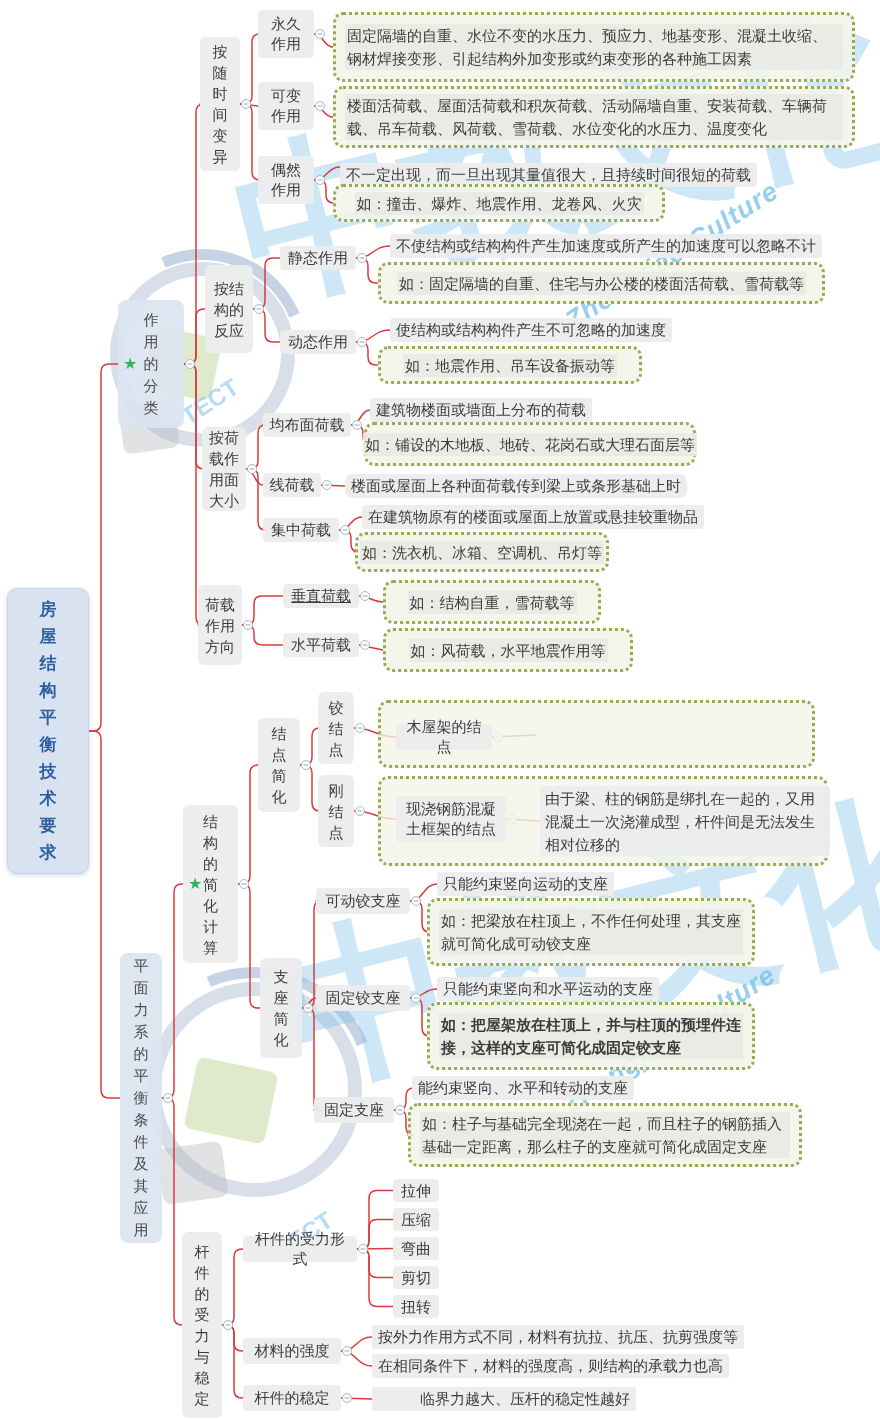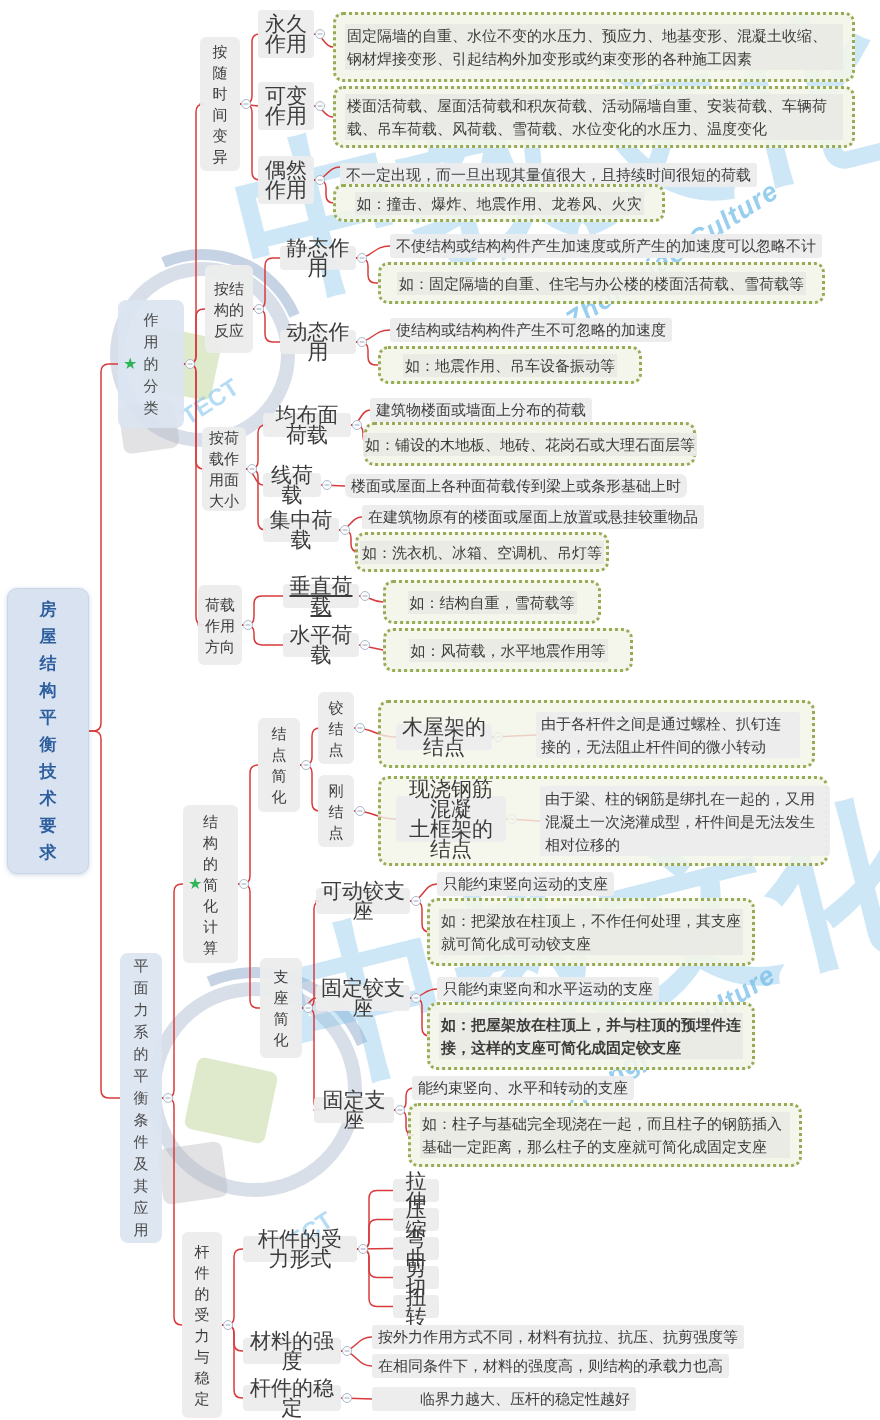--- a/index.html
+++ b/index.html
@@ -22,21 +22,21 @@
   #edges{position:absolute;left:0;top:0;z-index:1;}
   #nodes-layer{position:absolute;inset:0;z-index:2;}
   
   .node{position:absolute;box-sizing:border-box;display:flex;align-items:center;justify-content:center;
         color:#3c3c3c;text-align:center;}
   .txt{white-space:pre-line;}
   .n-root{background:#d8e2f0;border:1px solid #c9d6e9;border-radius:10px;color:#2d5e9e;font-weight:bold;
           font-size:17px;line-height:27px;box-shadow:0 1px 5px rgba(80,110,160,.28);}
   .n-main{background:rgba(219,228,241,.92);border-radius:8px;font-size:15px;line-height:22px;color:#4c4c4c;}
   .n-sub{background:rgba(236,236,236,.95);border-radius:6px;font-size:15px;line-height:21px;}
-  .n-label{background:rgba(236,236,236,.96);border-radius:4px;font-size:21px;line-height:20px;padding:1px 5px;}
+  .n-label{background:rgba(236,236,236,.96);border-radius:4px;font-size:15px;line-height:20px;padding:1px 5px;}
   .n-desc{background:rgba(236,236,236,.96);border-radius:3px;font-size:15px;height:24px;padding:0 6px;}
   .n-desc .txt{white-space:nowrap;}
   .n-descm{background:rgba(236,236,236,.96);border-radius:3px;font-size:15px;line-height:23px;padding:0 5px;}
   .n-dashed{border:3px dotted #97ab56;background:rgba(243,245,234,.9);border-radius:10px;
             padding:4px 9px;font-size:15px;line-height:23px;}
   .n-dashed .txt{background:rgba(233,233,229,.92);padding:0 2px;}
   .n-group{border:3px dotted #97ab56;background:rgba(242,245,233,.8);border-radius:10px;}
   .nowrap .txt{white-space:nowrap;}
   .ta-left{text-align:left;justify-content:flex-start;}
   .ta-left .txt{text-align:left;}
@@ -411,23 +411,20 @@
       </div>
       <div class="node n-sub" style="left: 318px; top: 692px; width: 36px; height: 72px;">
         <span class="txt">铰
 结
 点</span>
       </div>
       <div class="node n-group" style="left: 378px; top: 700px; width: 437px; height: 68px;"></div>
       <div class="node n-label" style="left: 396px; top: 724px; width: 96px; height: 26px;">
         <span class="txt">木屋架的结点</span>
       </div>
-      <div class="node n-descm ta-left" style="left: 536px; top: 712px; width: 264px; height: 46px;">
-        <span class="txt">由于各杆件之间是通过螺栓、扒钉连接的，无法阻止杆件间的微小转动</span>
-      </div>
       <div class="node n-sub" style="left: 318px; top: 775px; width: 36px; height: 72px;">
         <span class="txt">刚
 结
 点</span>
       </div>
       <div class="node n-group" style="left: 378px; top: 776px; width: 450px; height: 90px;"></div>
       <div class="node n-label" style="left: 396px; top: 796px; width: 110px; height: 46px;">
         <span class="txt">现浇钢筋混凝
 土框架的结点</span>
       </div>

